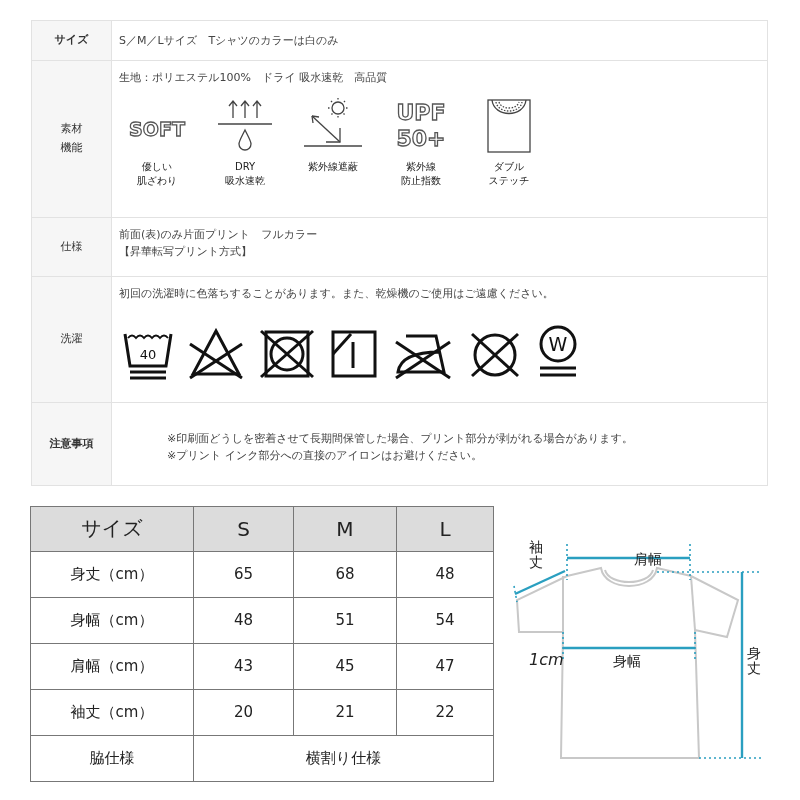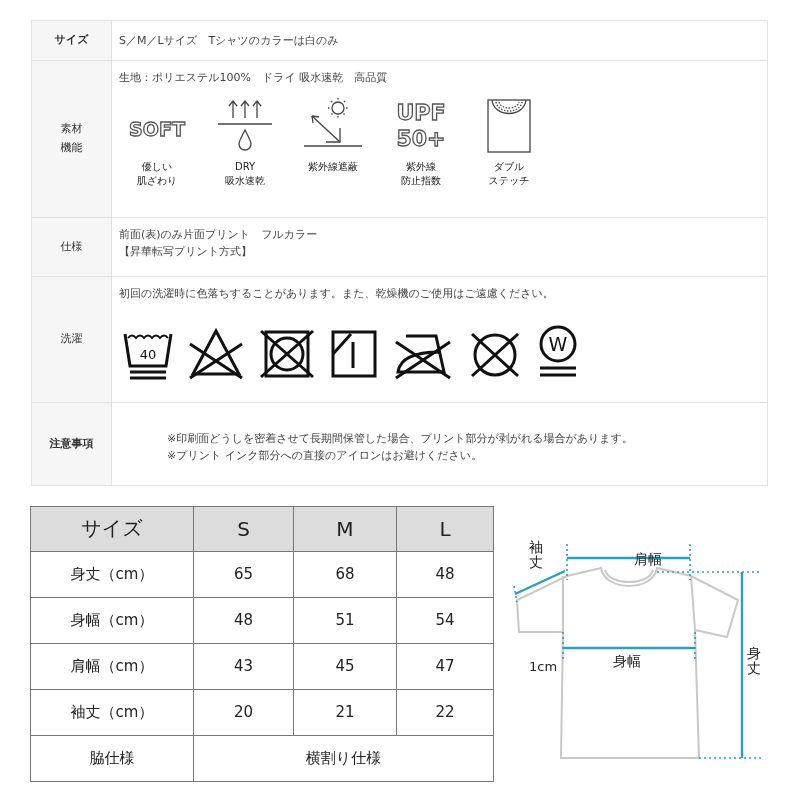--- a/index.html
+++ b/index.html
@@ -269,19 +269,19 @@
       <line x1="190" y1="112" x2="190" y2="140"></line>
       <line x1="152" y1="52" x2="256" y2="52"></line>
       <line x1="194" y1="238" x2="256" y2="238"></line>
     </g>
   </svg>
   <div class="lbl" style="left:24px;top:20px;">
     <div>袖</div>
     <div>丈</div>
   </div>
   <div class="lbl" style="left:107px;top:32px;margin-left:22px;">肩幅</div>
-  <div class="lbl" style="left:24px;top:140px;font-size:13px;">1cm</div>
+  <div class="lbl" style="left:24px;top:132px;font-size:16px;font-style:italic;">1cm</div>
   <div class="lbl" style="left:108px;top:134px;">身幅</div>
   <div class="lbl" style="left:242px;top:126px;">
     <div>身</div>
     <div>丈</div>
   </div>
 </div>
 
 </body></html>

